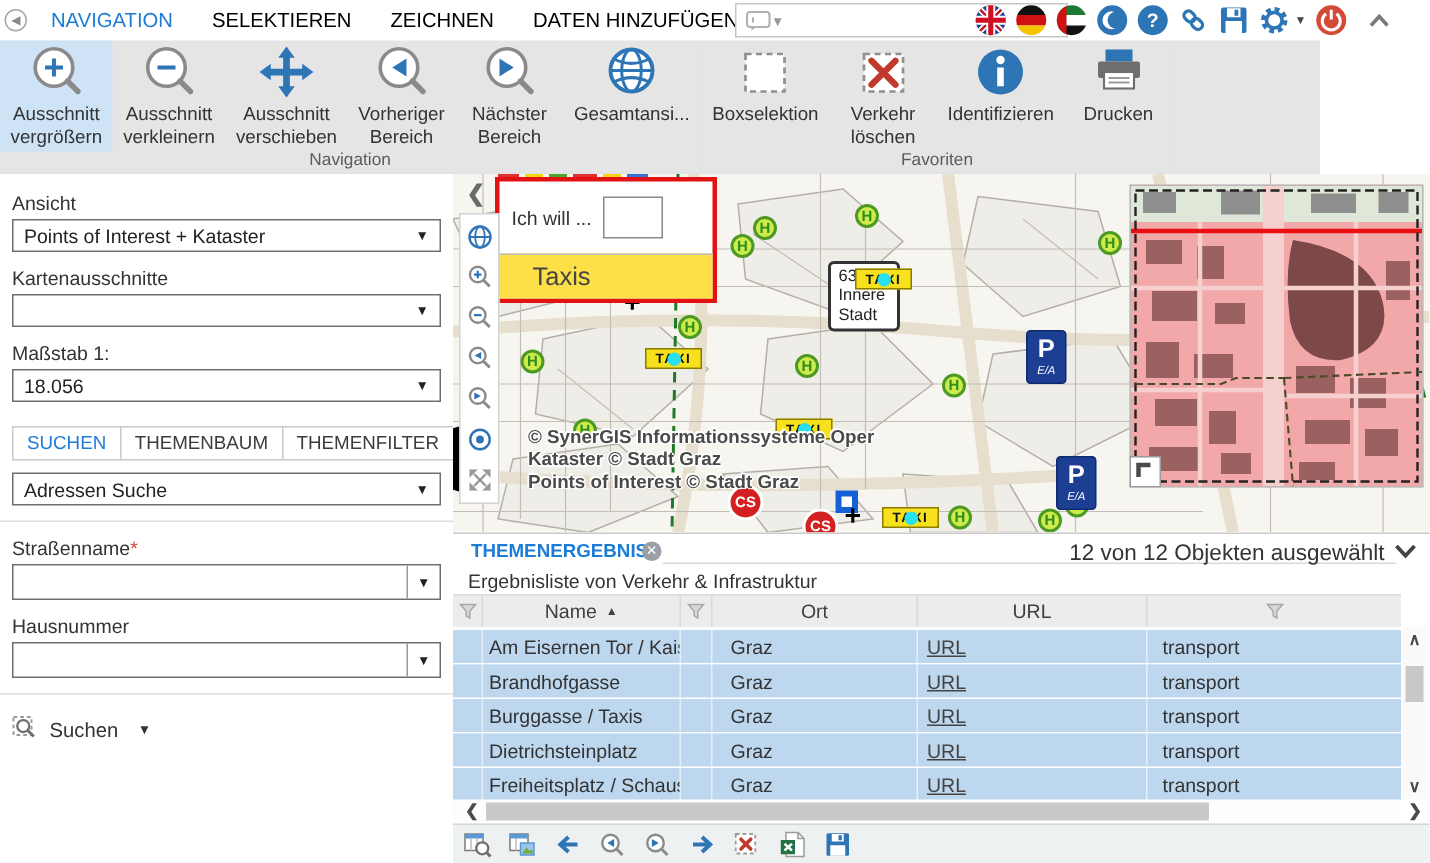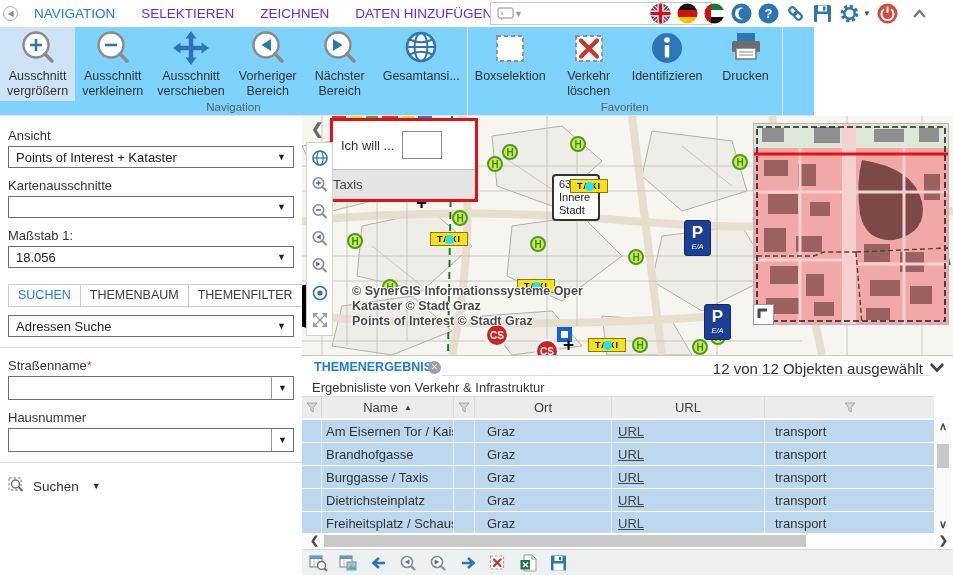--- a/index.html
+++ b/index.html
@@ -2,33 +2,33 @@
 <html><head>
 <meta charset="utf-8">
 <style>
   * { margin:0; padding:0; box-sizing:border-box; }
   html,body { width:953px; height:575px; background:#fff; font-family:"Liberation Sans",sans-serif; overflow:hidden; }
   .app { position:absolute; inset:0; width:953px; height:575px; }
 
   
   .topbar { position:absolute; left:0; top:0; width:953px; height:27px; background:#fff; display:flex; align-items:center; }
   .circ-btn { display:inline-flex; align-items:center; justify-content:center; width:15px; height:15px; border:1px solid #a8a8a8; border-radius:50%; color:#8a8a8a; font-size:8px; margin:0 3px; }
-  .menu-item { margin:0 13px; font-size:13.5px; color:#6d28d9; white-space:nowrap; cursor:default; }
+  .menu-item { margin:0 13px; font-size:13.5px; color:#000000; white-space:nowrap; cursor:default; }
   .menu-item.active { color:#1c7cd6; }
   .themes-box { position:absolute; left:490px; top:2px; width:222px; height:23px; border:1px solid #c6c6c6; background:#fff; display:flex; align-items:center; padding:0 6px; }
   .themes-box .ph { flex:1; color:#a9a9a9; font-size:13px; margin-left:7px; }
   .themes-box .caret { color:#9a9a9a; font-size:9px; }
   .tb-icons { position:absolute; left:650px; top:3px; display:flex; align-items:center; gap:6px; }
   .tb-ic { width:21px; height:21px; display:inline-block; }
   .gear-wrap { display:flex; align-items:center; gap:3px; }
   .gear-caret { font-size:8px; color:#444; }
   .collapse-arrow { margin-left:8px; }
 
   
-  .ribbon { position:absolute; left:0; top:27px; width:814px; height:89px; background:#7dd3fc; border-bottom:1px solid #e2e2e2; display:flex; }
+  .ribbon { position:absolute; left:0; top:27px; width:880px; height:89px; background:#e5e5e5; border-bottom:1px solid #e2e2e2; display:flex; }
   .rgroup { display:flex; flex-direction:column; border-right:1px solid #e3e3e3; }
   .rgroup-buttons { display:flex; flex:1; }
   .rgroup-label { text-align:center; font-size:11.5px; color:#5c5c5c; padding-bottom:2px; }
   .rbtn { display:flex; flex-direction:column; align-items:center; padding:2px 7px 0; min-width:72px; cursor:default; }
   .rbtn.active { background:#cfe3f7; }
   .rbtn svg { display:block; }
   .rlbl { font-size:12.5px; color:#333; line-height:15px; text-align:center; white-space:nowrap; }
 
   
   .sidebar { position:absolute; left:0; top:116px; width:302px; height:459px; background:#fff; padding:12px 8px 0 8px; }
@@ -51,21 +51,21 @@
   
   .map { position:absolute; left:302px; top:116px; width:651px; height:239px; background:#f7f5f0; overflow:hidden; }
   .map svg.streets { position:absolute; left:0; top:0; }
   .blob { position:absolute; left:-14px; top:168px; width:44px; height:44px; border-radius:50%; background:#000; }
   .maptool-chevron { position:absolute; left:9px; top:4px; color:#6a6a6a; font-size:15px; font-weight:bold; z-index:41; }
   .maptools { position:absolute; left:4px; top:26px; width:27px; background:#fff; border:1px solid #d2d2d2; display:flex; flex-direction:column; align-items:center; padding:6px 0; gap:9px; z-index:40; }
   .popup { position:absolute; left:28px; top:2px; width:148px; border:3px solid #e31212; background:#fff; z-index:30; }
   .popup-top { display:flex; align-items:center; padding:10px 8px; gap:8px; }
   .popup-title { font-size:13px; color:#333; white-space:nowrap; }
   .popup-input { width:40px; height:28px; border:1px solid #8a8a8a; background:#fff; }
-  .popup-opt { height:30px; background:#e5e5e5; border-top:1px solid #bdbdbd; display:flex; align-items:center; padding-left:0; font-size:13px; color:#444; }
+  .popup-opt { height:30px; background:#fde047; border-top:1px solid #bdbdbd; display:flex; align-items:center; padding-left:22px; font-size:17px; color:#444; }
   .overview { position:absolute; right:4px; top:7px; width:196px; height:202px; background:#f6caca; border:1px solid #b8b8b8; z-index:20; }
   .ov-corner { position:absolute; left:-1px; bottom:-1px; width:21px; height:21px; background:#fff; border:1px solid #9a9a9a; z-index:21; }
   .h-icon { position:absolute; width:16px; height:16px; border-radius:50%; background:#cdeb4a; border:2px solid #4c9a23; color:#2f8d1d; font-size:10px; font-weight:bold; display:flex; align-items:center; justify-content:center; }
   .taxi { position:absolute; width:38px; height:14px; background:#f7e11c; border:1px solid #8a7c00; color:#111; font-size:9px; font-weight:bold; letter-spacing:1px; display:flex; align-items:center; justify-content:center; }
   .taxi i { position:absolute; left:14px; top:2px; width:9px; height:9px; border-radius:50%; background:#27e0f0; }
   .p-sign { position:absolute; width:27px; height:36px; background:#1c3f94; border-radius:3px; color:#fff; text-align:center; line-height:1; border:1px solid #0d2a6e; }
   .p-sign .p { font-size:17px; font-weight:bold; display:block; margin-top:3px; }
   .p-sign .ea { font-size:7.5px; font-style:italic; display:block; margin-top:2px; }
   .cs { position:absolute; width:24px; height:24px; border-radius:50%; background:#d42020; border:2px solid #fff; color:#fff; font-size:10px; font-weight:bold; display:flex; align-items:center; justify-content:center; }
   .bluesq { position:absolute; width:15px; height:15px; border:4px solid #1560d4; background:#fff; }

